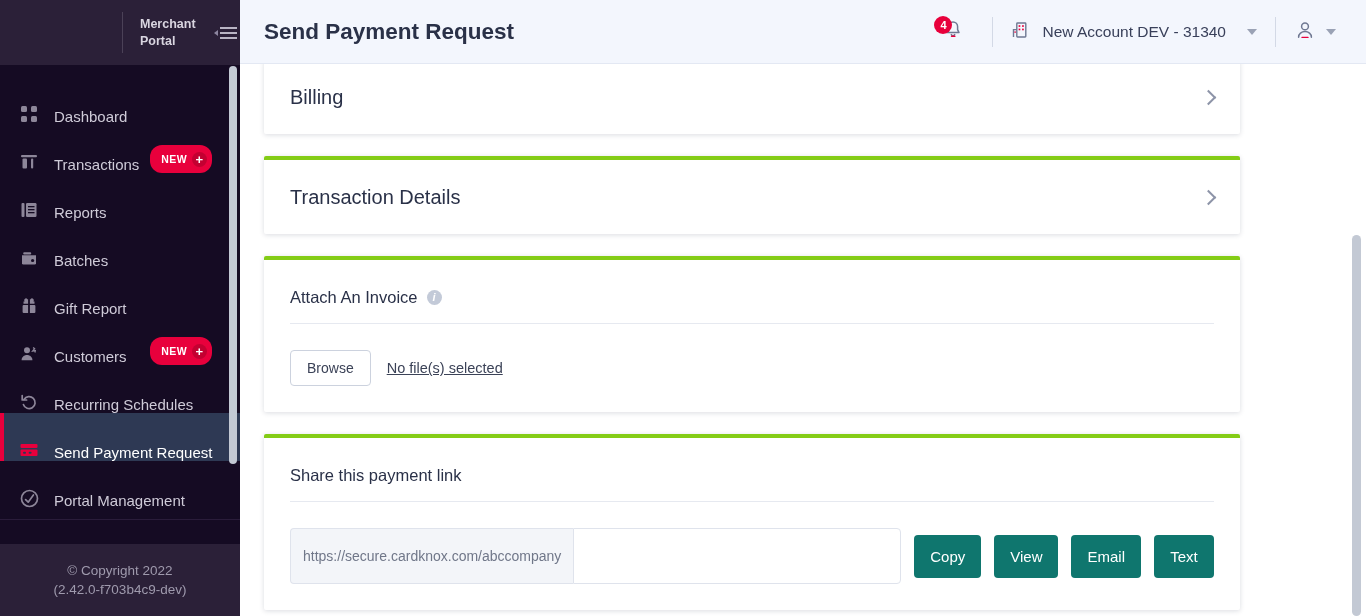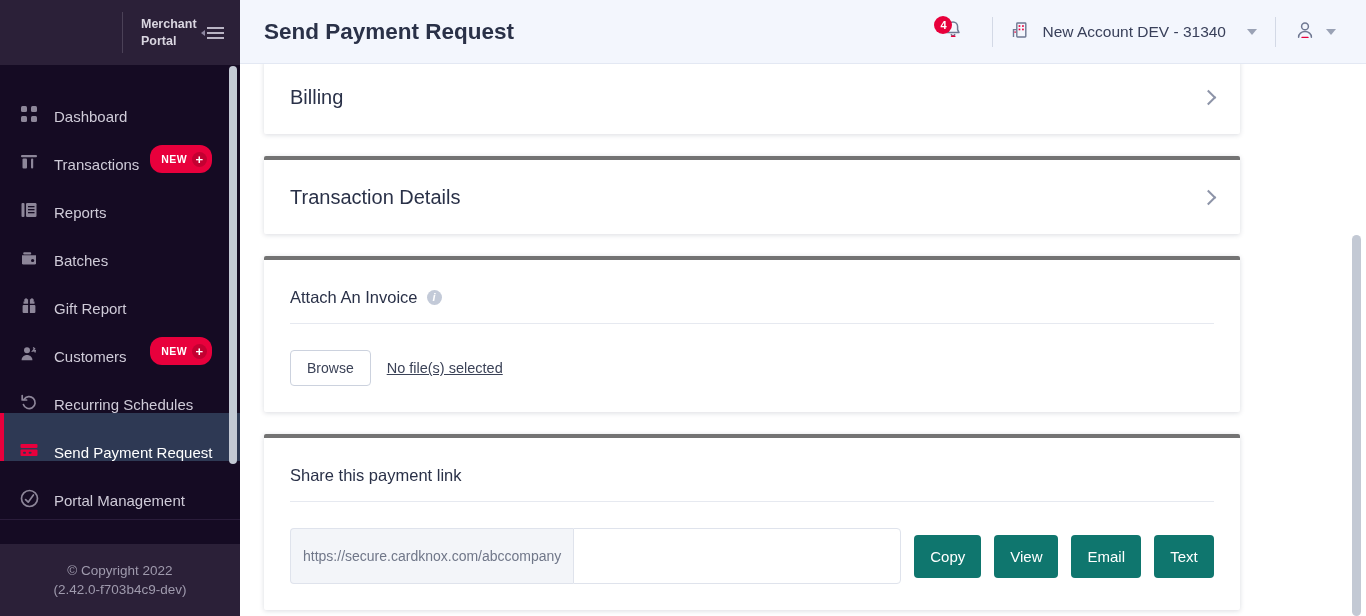--- a/index.html
+++ b/index.html
@@ -14,21 +14,21 @@
   
   .sidebar {
     width: 240px; height: 616px;
     background: #150b23;
     display: flex; flex-direction: column;
     position: relative; flex: 0 0 240px;
   }
   .sidebar-head {
     height: 65px; background: #2b2038;
     display: flex; align-items: center; justify-content: flex-end;
-    padding-right: 16px; 
+    padding-right: 3px; gap: 14px;
     position: relative;
   }
   .sidebar-head::before {
     content: ""; position: absolute; left: 122px; top: 12px;
     width: 1px; height: 41px; background: #4b4157;
   }
   .brand {
     color: #d9d5e0; font-size: 12.5px; font-weight: bold;
     line-height: 17px; width: 60px; text-align: left;
   }
@@ -118,21 +118,21 @@
 
   .content {
     position: absolute; left: 0; right: 0; top: 64px; bottom: 0;
     overflow: hidden; padding: 0 126px 0 24px;
   }
   .card {
     background: #ffffff; border-radius: 2px;
     box-shadow: 0 1px 5px rgba(40,50,80,.17);
     margin-bottom: 22px; position: relative;
   }
-  .card.topline { border-top: 4px solid #737373; }
+  .card.topline { border-top: 4px solid #84cc16; }
   .card.partial { margin-top: -4px; }
   .card-head {
     height: 74px; display: flex; align-items: center;
     padding: 0 26px; cursor: pointer;
   }
   .card-head .ttl { font-size: 20px; color: #2a3148; font-weight: normal; }
   .chev {
     margin-left: auto; width: 11px; height: 11px;
     border-right: 2.5px solid #8d94a8; border-top: 2.5px solid #8d94a8;
     transform: rotate(45deg);

